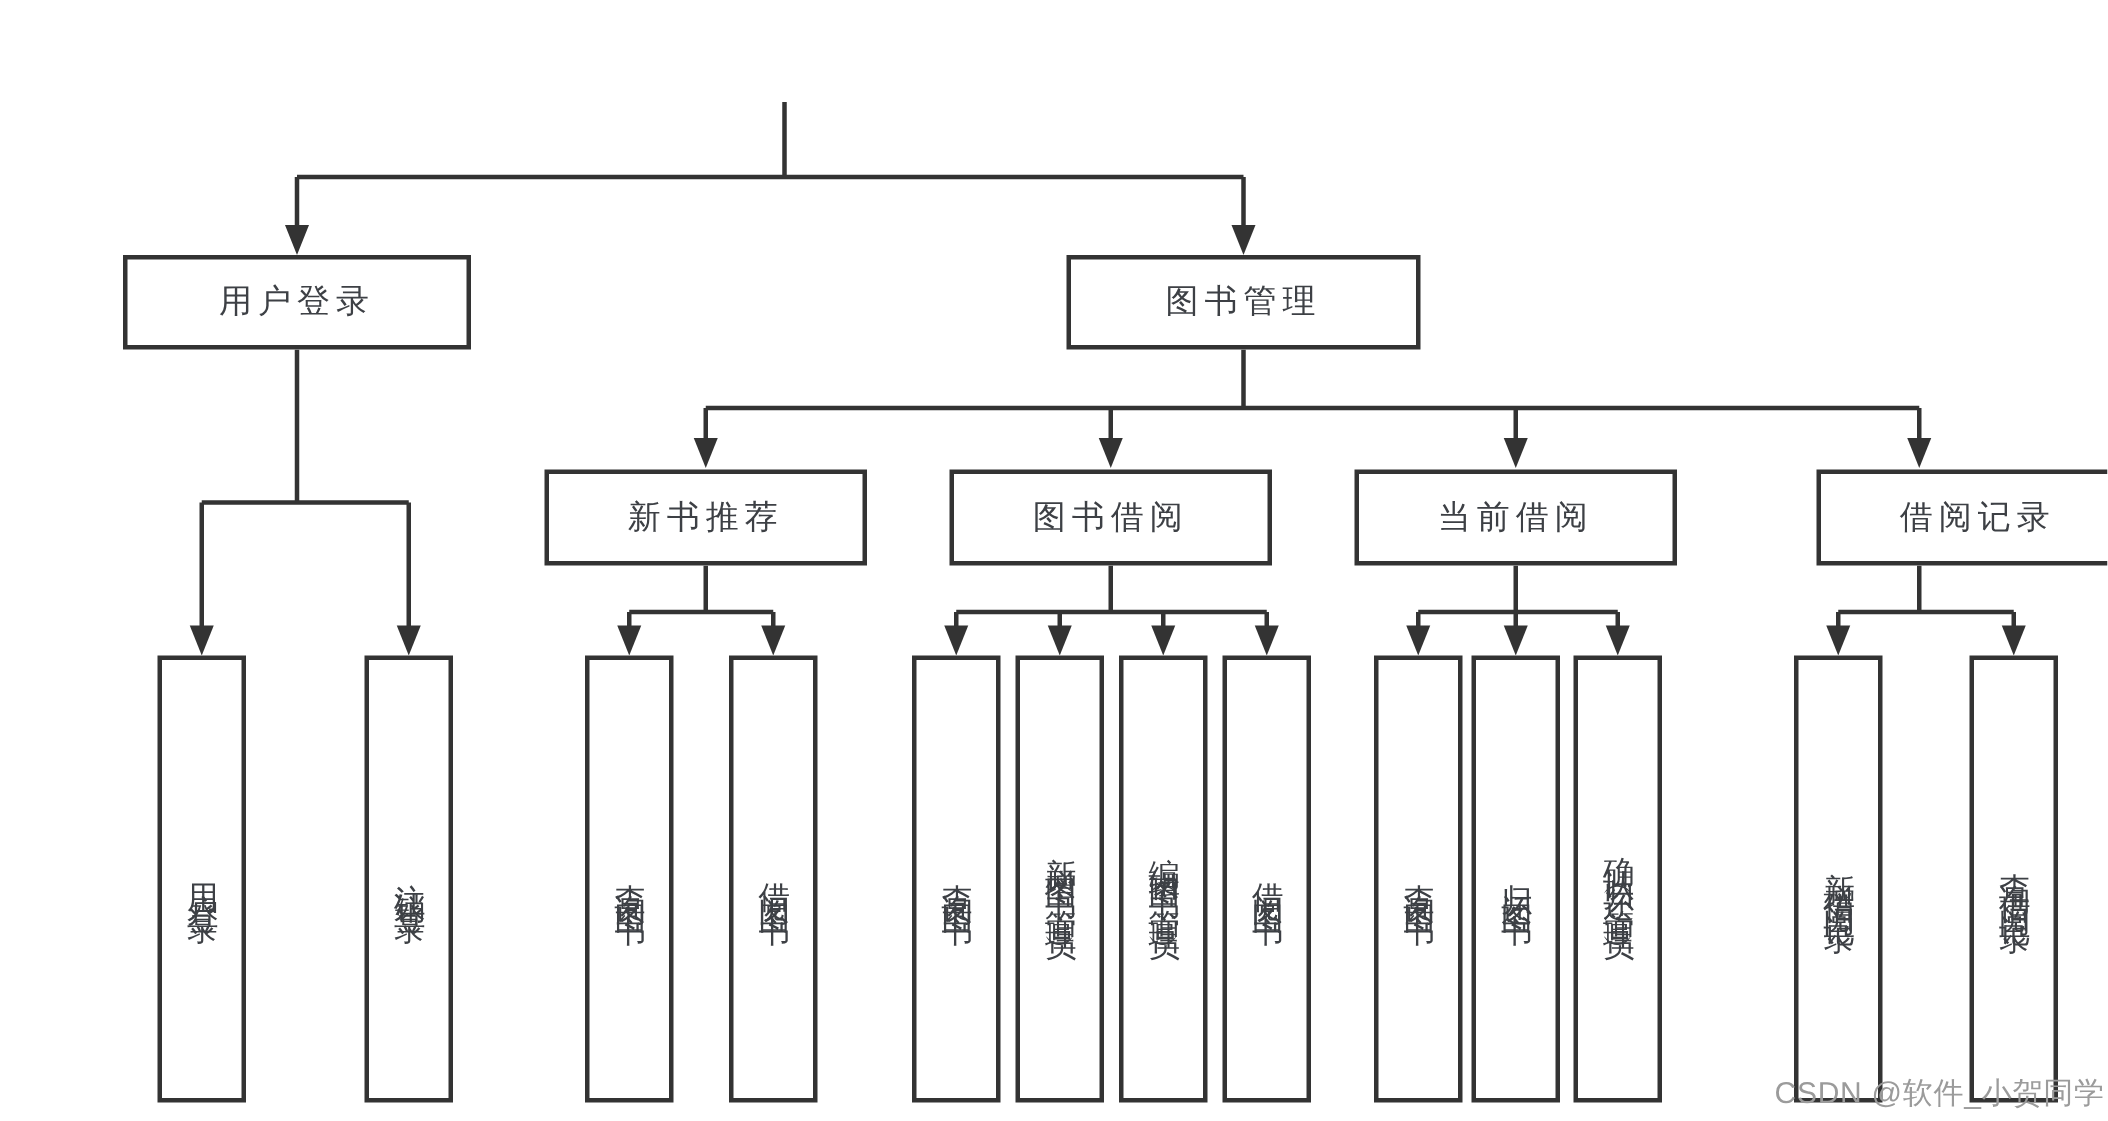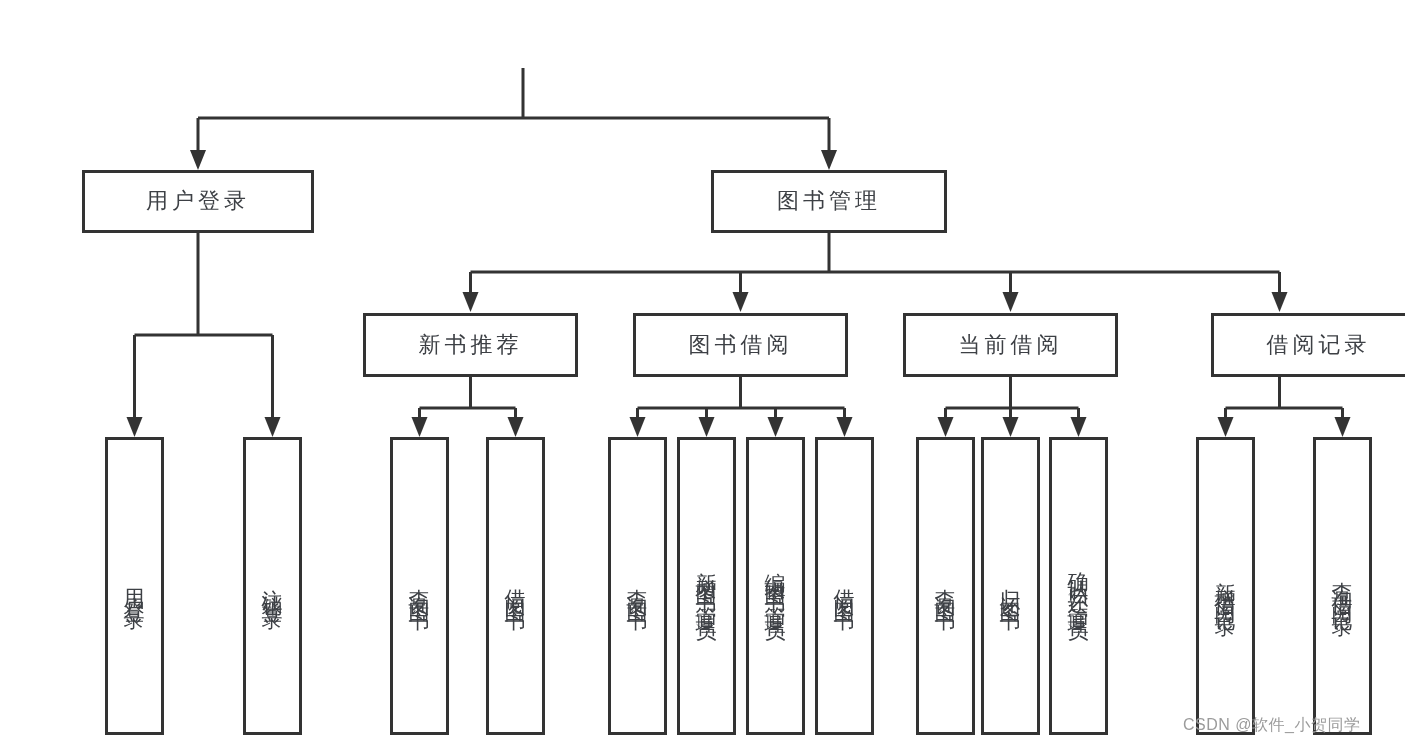--- a/index.html
+++ b/index.html
@@ -23,21 +23,21 @@
   }
   .node .label{
     font-size:22px;letter-spacing:4px;white-space:nowrap;line-height:1.2;
   }
   .node.leaf .label{
     writing-mode:vertical-rl;text-orientation:mixed;
     font-size:21px;letter-spacing:7px;white-space:nowrap;
   }
   .watermark{
     position:absolute;left:1183px;top:715px;
-    font-size:16px;color:var(--wm);letter-spacing:0.5px;white-space:nowrap;
+    font-size:20px;color:var(--wm);letter-spacing:0.5px;white-space:nowrap;
   }
 </style>
 </head>
 <body>
 
 <div class="stage">
 
   <svg class="connectors" viewBox="0 0 1405 747" xmlns="http://www.w3.org/2000/svg">
 
     <path d="M523 68 V118 M198 118 H829 M198 118 V152 M829 118 V152"></path>

